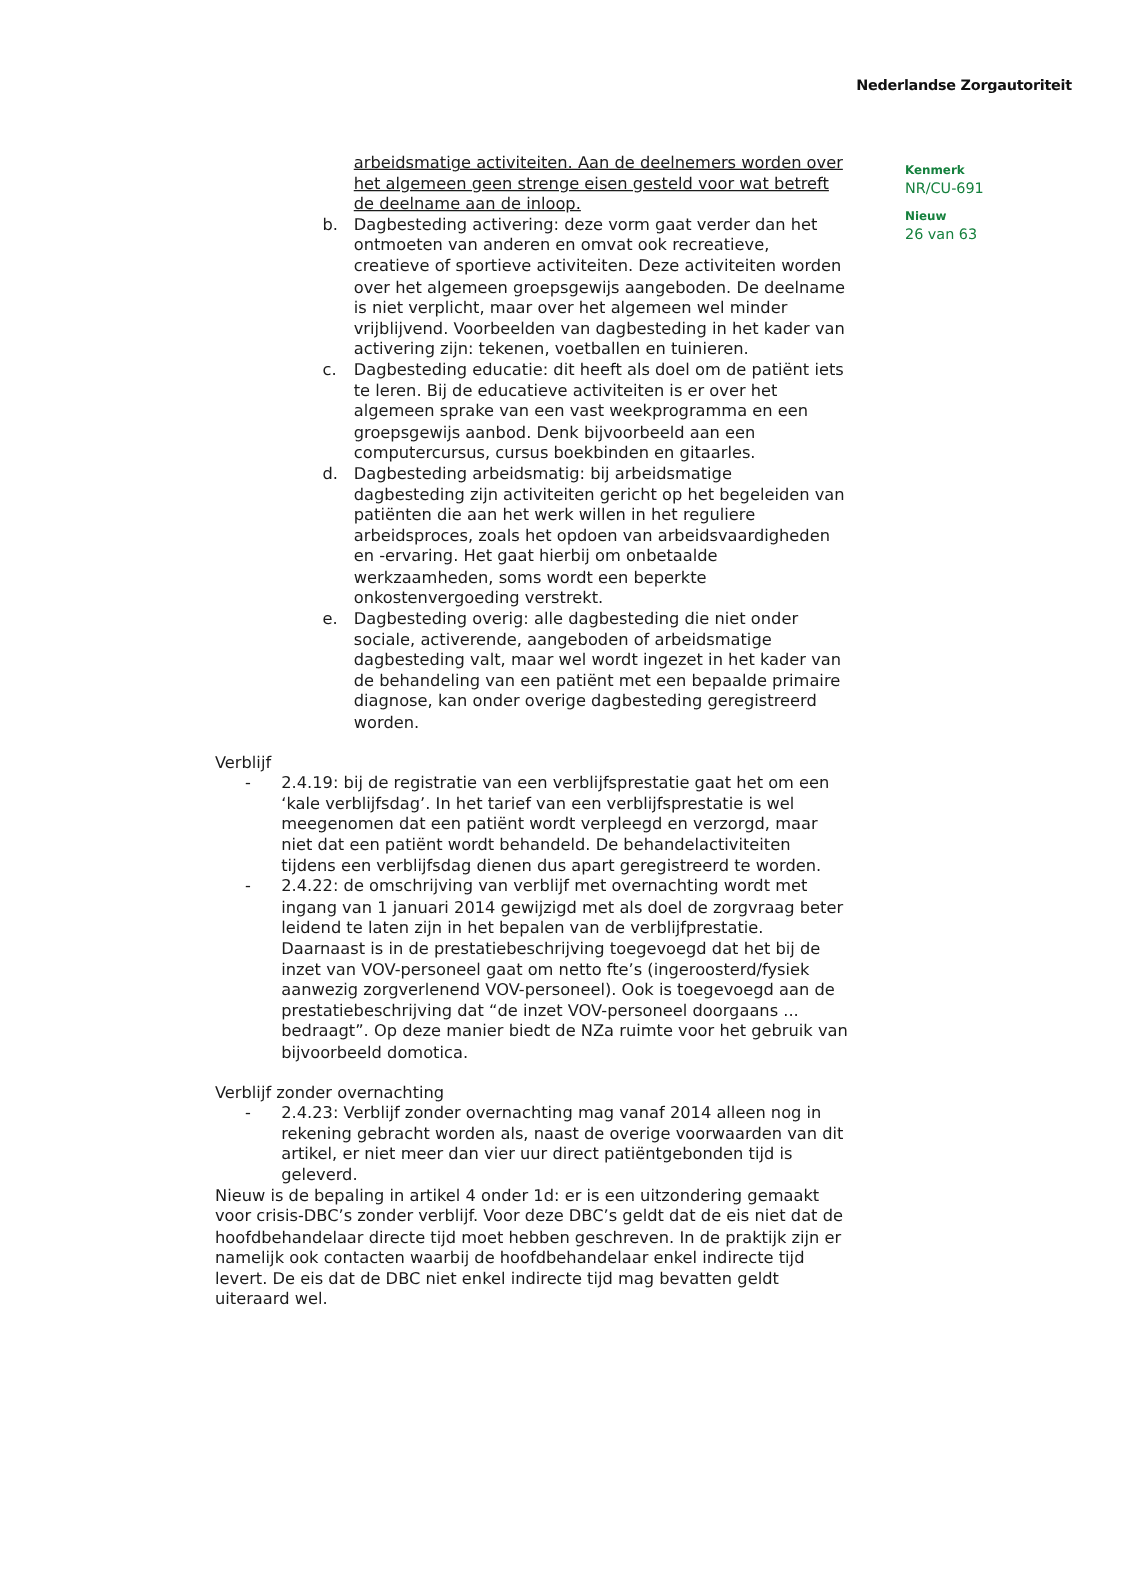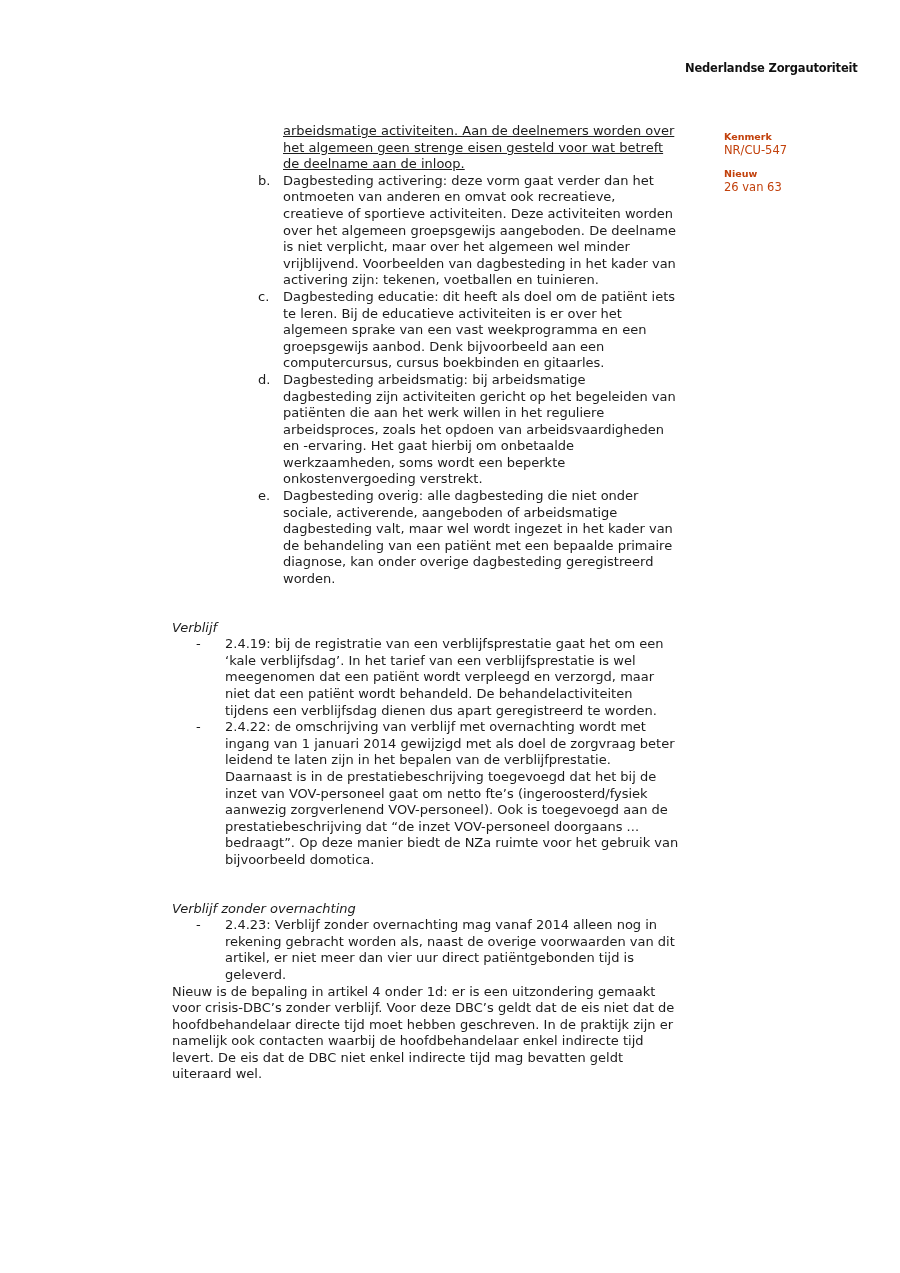--- a/index.html
+++ b/index.html
@@ -26,21 +26,21 @@
     letter-spacing: -0.2px;
     white-space: nowrap;
     color: #111;
   }
   
   .meta {
     position: absolute;
     left: 724px;
     top: 130px;
     width: 140px;
-    color: #c2410c;
+    color: #15803d;
   }
   .meta-block + .meta-block { margin-top: 9px; }
   .meta-label {
     font-size: 9.5px;
     font-weight: bold;
     line-height: 13px;
   }
   .meta-value {
     font-size: 11.5px;
     line-height: 15px;
@@ -60,22 +60,21 @@
     text-decoration: underline;
   }
   .olist-item { display: flex; }
   .olist-marker {
     margin-left: 86px;
     width: 25px;
     flex: none;
   }
   .olist-text { width: 395px; }
   .section-head {
-    font-style: italic;
-    margin-top: 32px;
+    margin-top: 15px;
   }
   .dlist-item { display: flex; }
   .dlist-marker {
     margin-left: 24px;
     width: 29px;
     flex: none;
   }
   .dlist-text { width: 455px; }
   .artikel-head {
     font-weight: bold;
@@ -87,21 +86,21 @@
 </head>
 <body>
 
 <div class="page">
 
   <div class="brand">Nederlandse Zorgautoriteit</div>
 
   <div class="meta">
     <div class="meta-block">
       <div class="meta-label">Kenmerk</div>
-      <div class="meta-value">NR/CU-547</div>
+      <div class="meta-value">NR/CU-691</div>
     </div>
     <div class="meta-block">
       <div class="meta-label">Nieuw</div>
       <div class="meta-value">26 van 63</div>
     </div>
   </div>
 
   <div class="main">
 
     <div class="hang-par">arbeidsmatige activiteiten. Aan de deelnemers worden over het algemeen geen strenge eisen gesteld voor wat betreft de deelname aan de inloop.</div>

